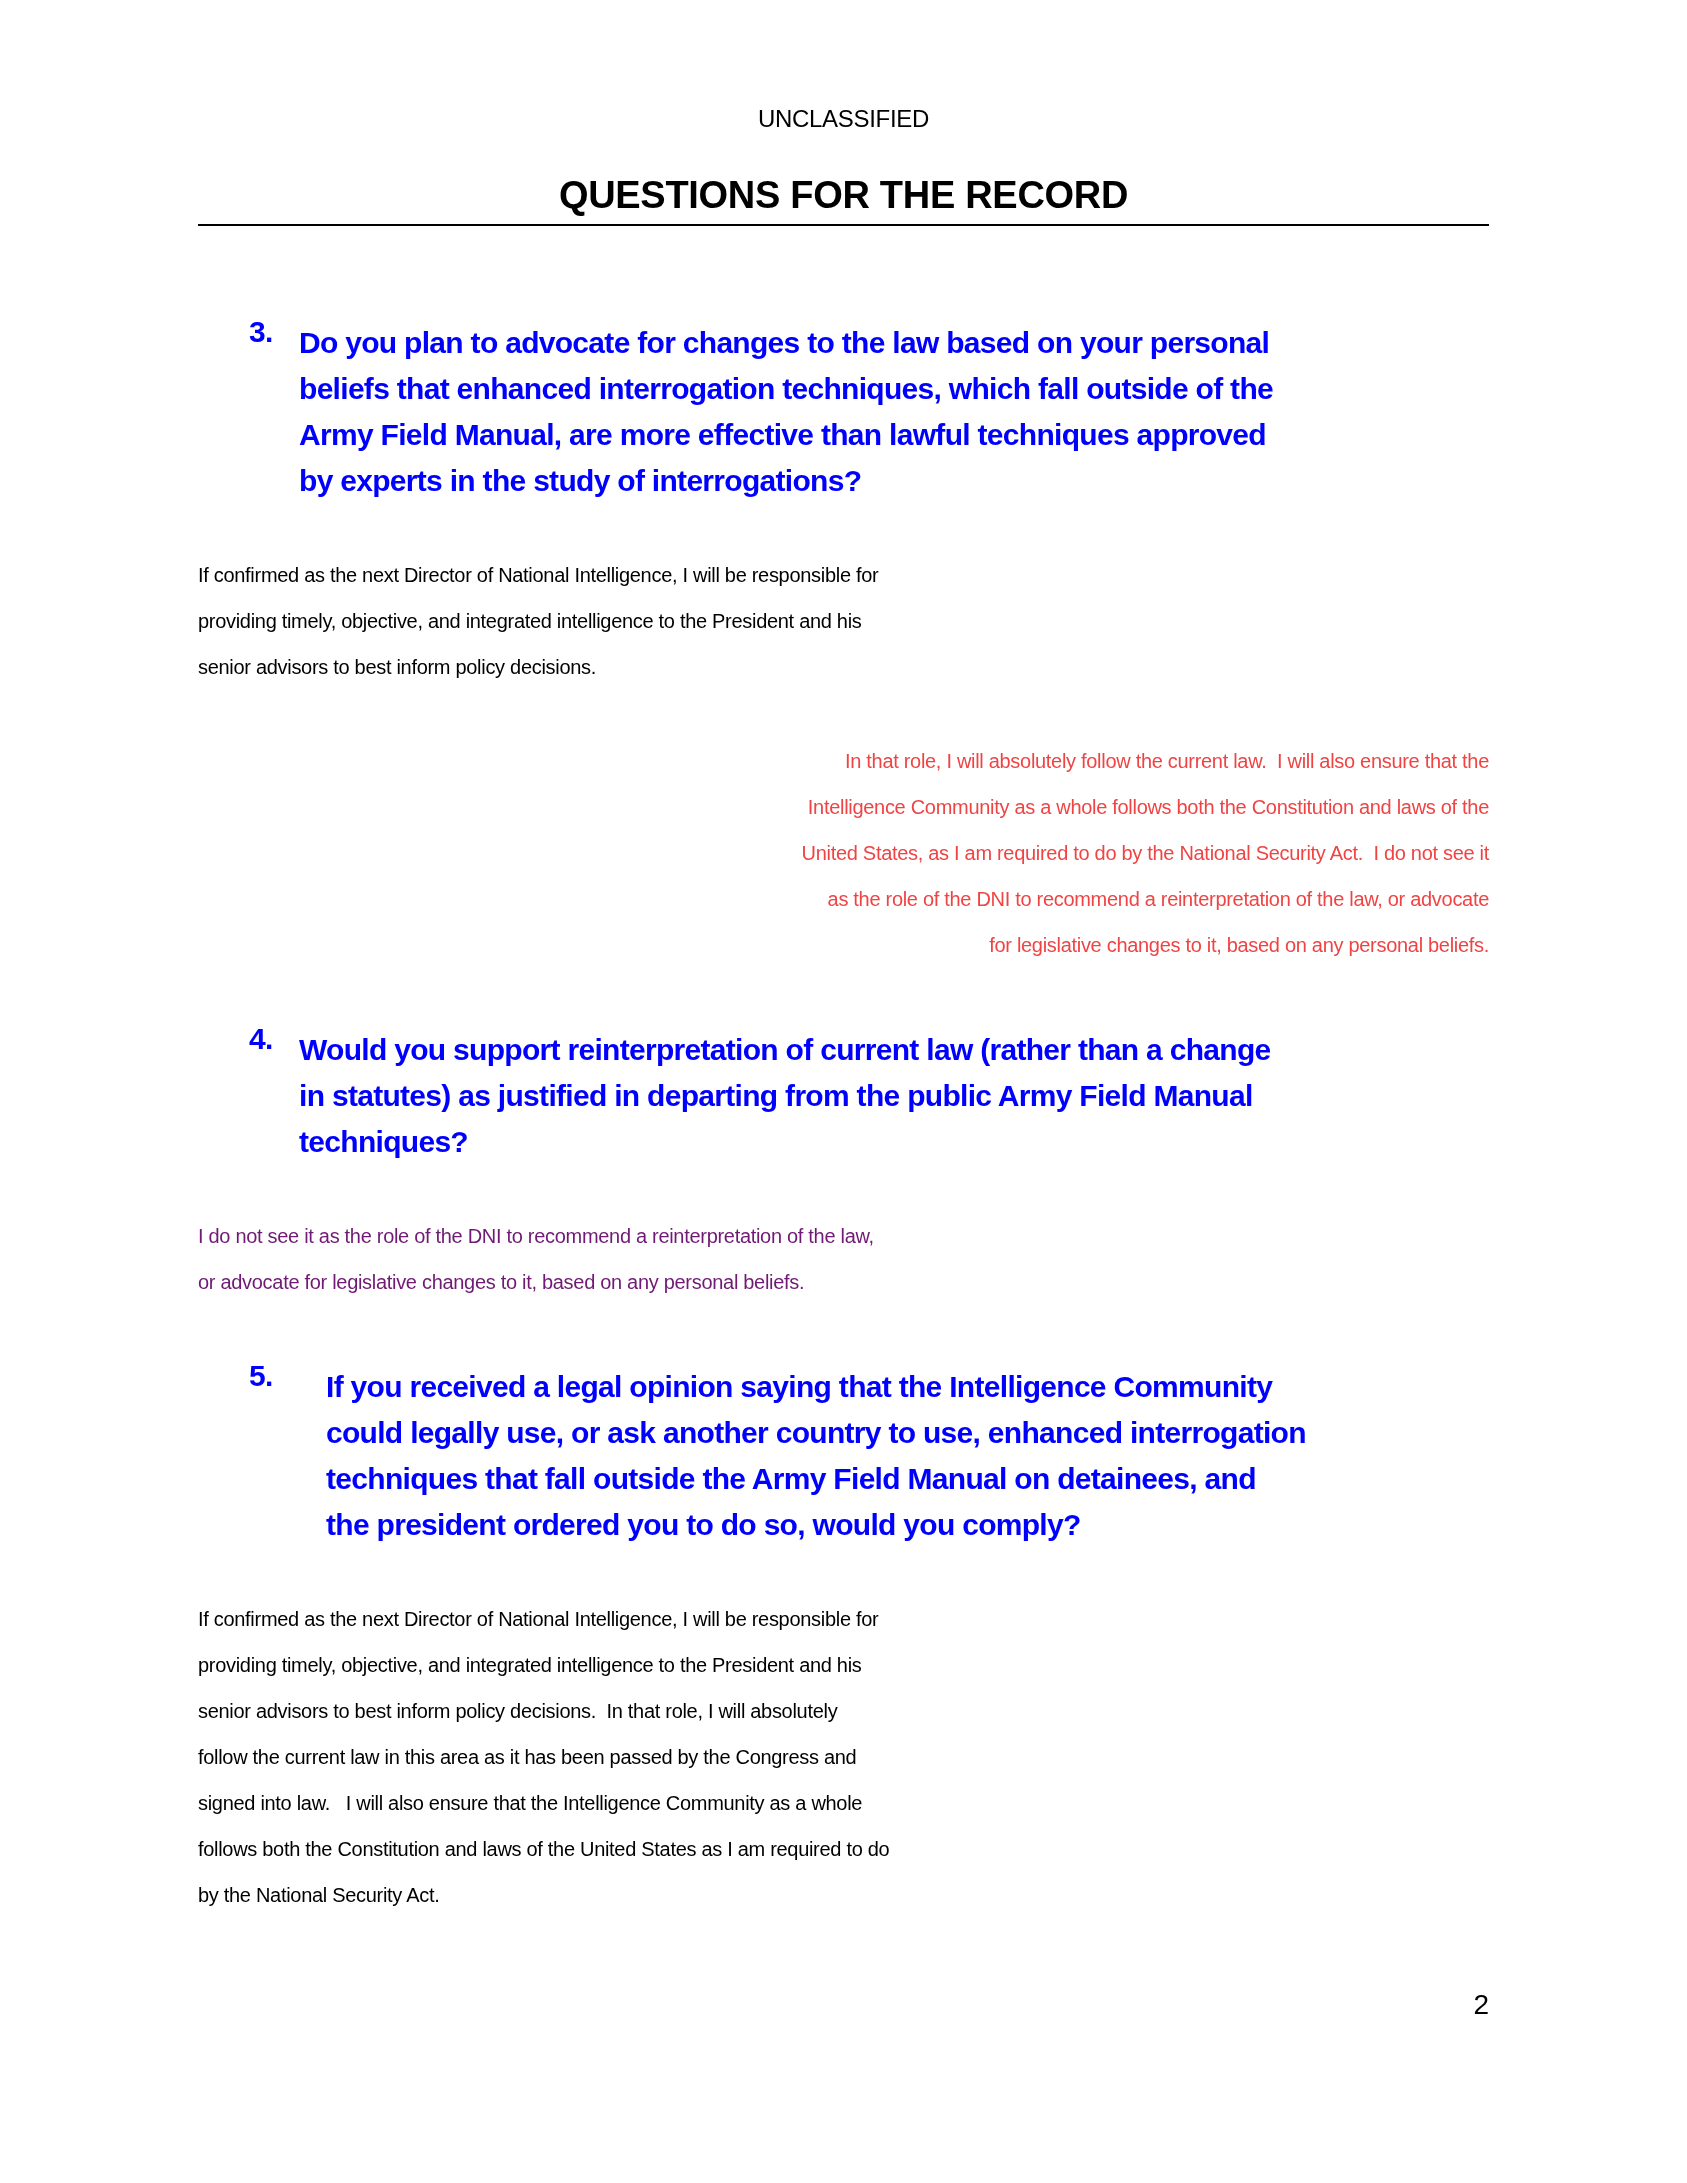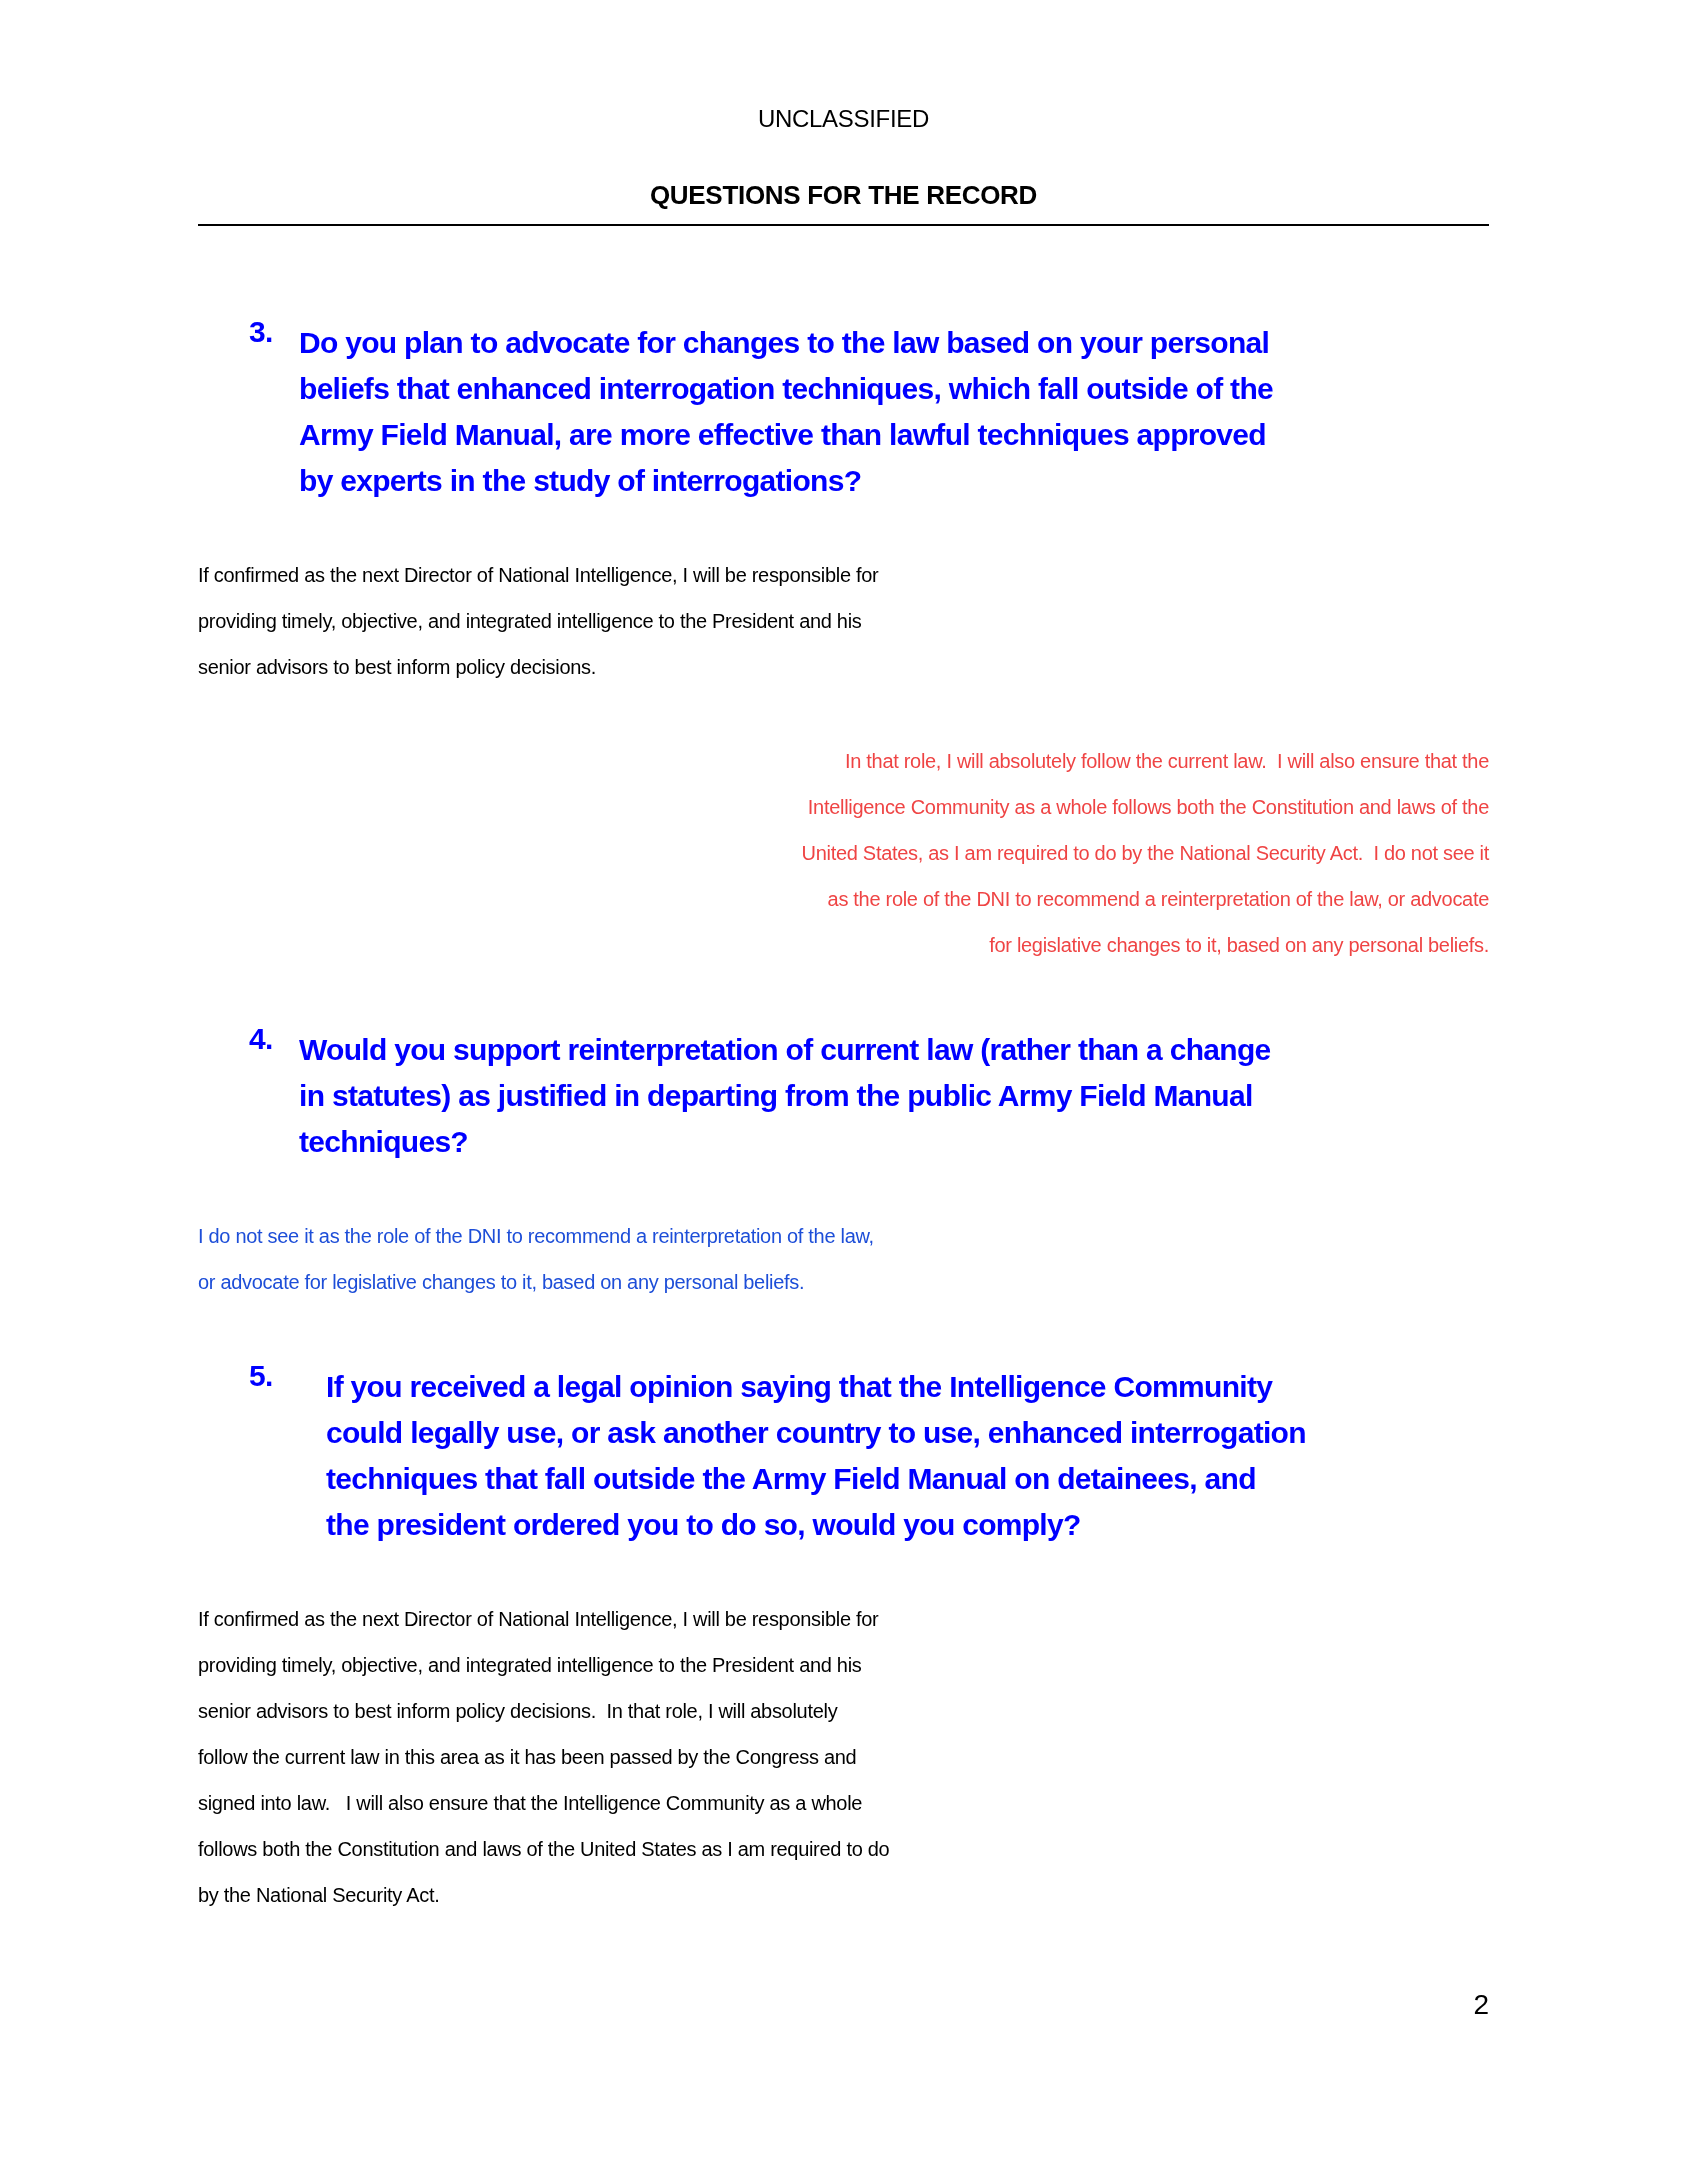--- a/index.html
+++ b/index.html
@@ -17,21 +17,21 @@
   }
   .classification {
     text-align: center;
     font-size: 24px;
     line-height: 40px;
     letter-spacing: -0.3px;
   }
   .title-block {
     text-align: center;
     font-weight: bold;
-    font-size: 26px;
+    font-size: 38px;
     line-height: 44px;
     letter-spacing: -0.3px;
     margin-top: 34px;
     padding-bottom: 6.6px;
     border-bottom: 2.6px solid #000000;
   }
   .question {
     display: flex;
     padding-left: 51px;
     font-weight: bold;
@@ -88,21 +88,21 @@
 as the role of the DNI to recommend a reinterpretation of the law, or advocate
 for legislative changes to it, based on any personal beliefs.</p>
 
   <div class="question" style="color: rgb(0, 0, 255);">
     <span class="qnum">4.</span>
     <span class="qtext">Would you support reinterpretation of current law (rather than a change
 in statutes) as justified in departing from the public Army Field Manual
 techniques?</span>
   </div>
 
-  <p class="answer" style="color: #1d4ed8;">I do not see it as the role of the DNI to recommend a reinterpretation of the law,
+  <p class="answer" style="color: #701a75;">I do not see it as the role of the DNI to recommend a reinterpretation of the law,
 or advocate for legislative changes to it, based on any personal beliefs.</p>
 
   <div class="question wide-num" style="color: rgb(0, 0, 255);">
     <span class="qnum">5.</span>
     <span class="qtext">If you received a legal opinion saying that the Intelligence Community
 could legally use, or ask another country to use, enhanced interrogation
 techniques that fall outside the Army Field Manual on detainees, and
 the president ordered you to do so, would you comply?</span>
   </div>
 

